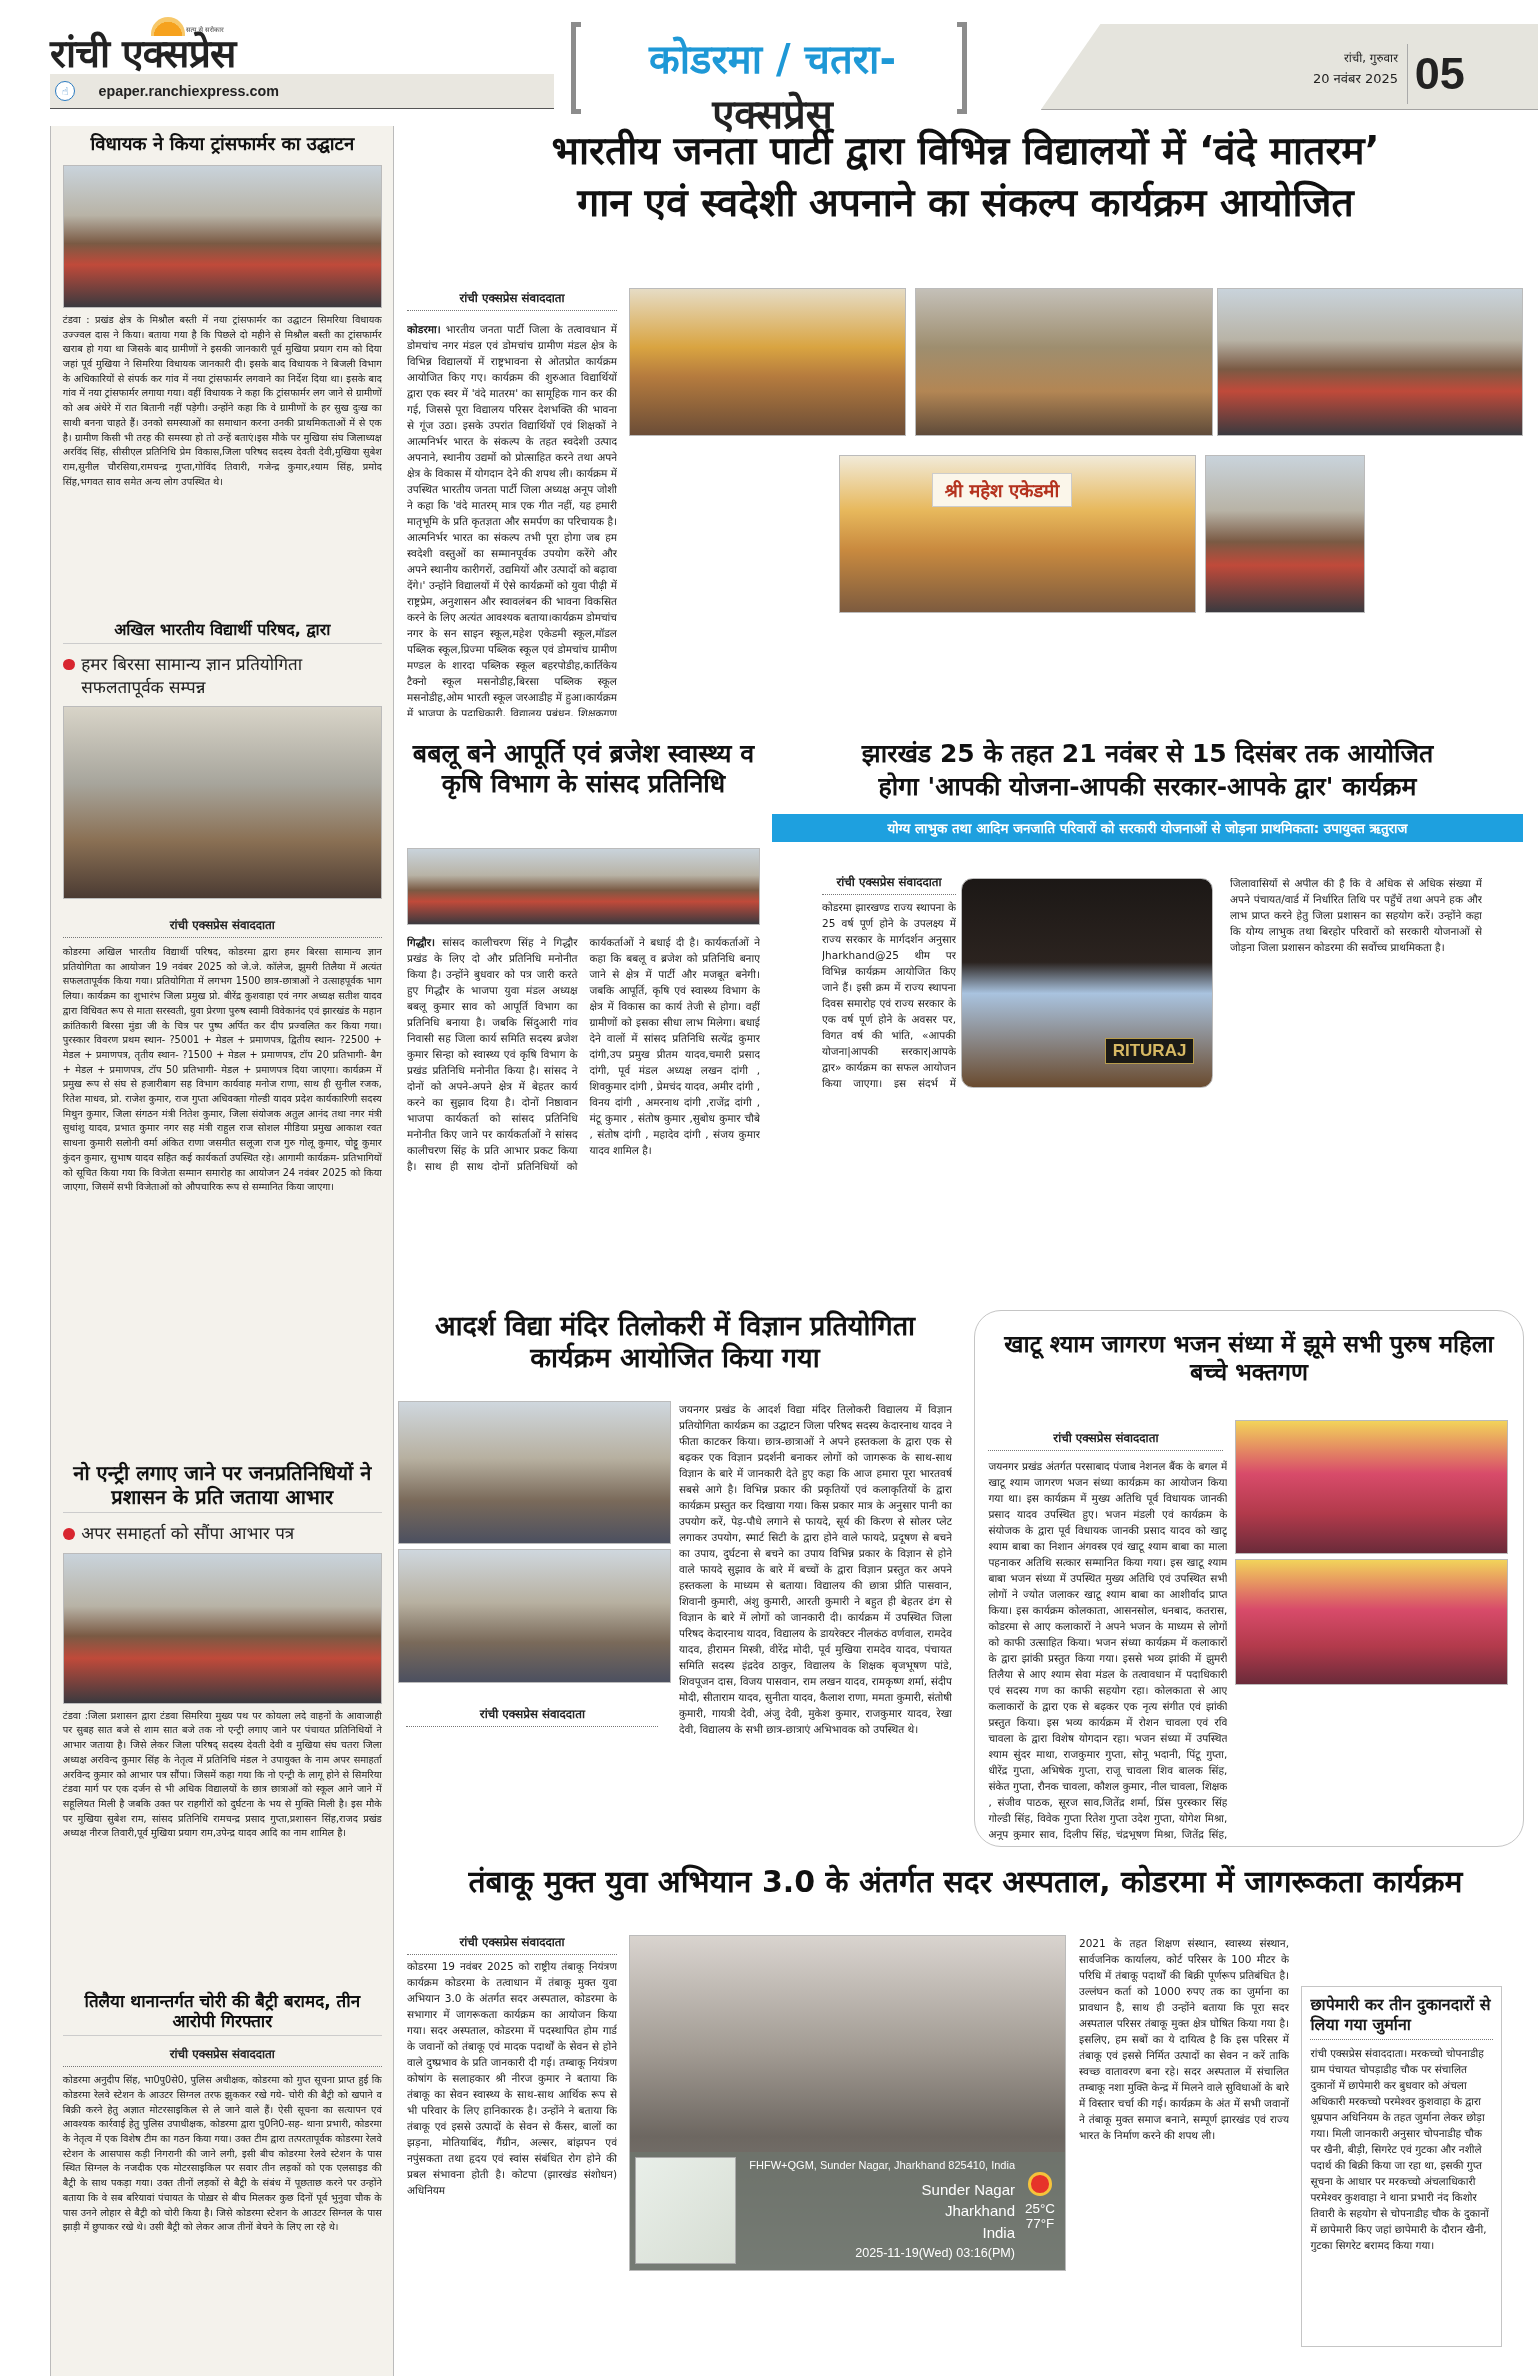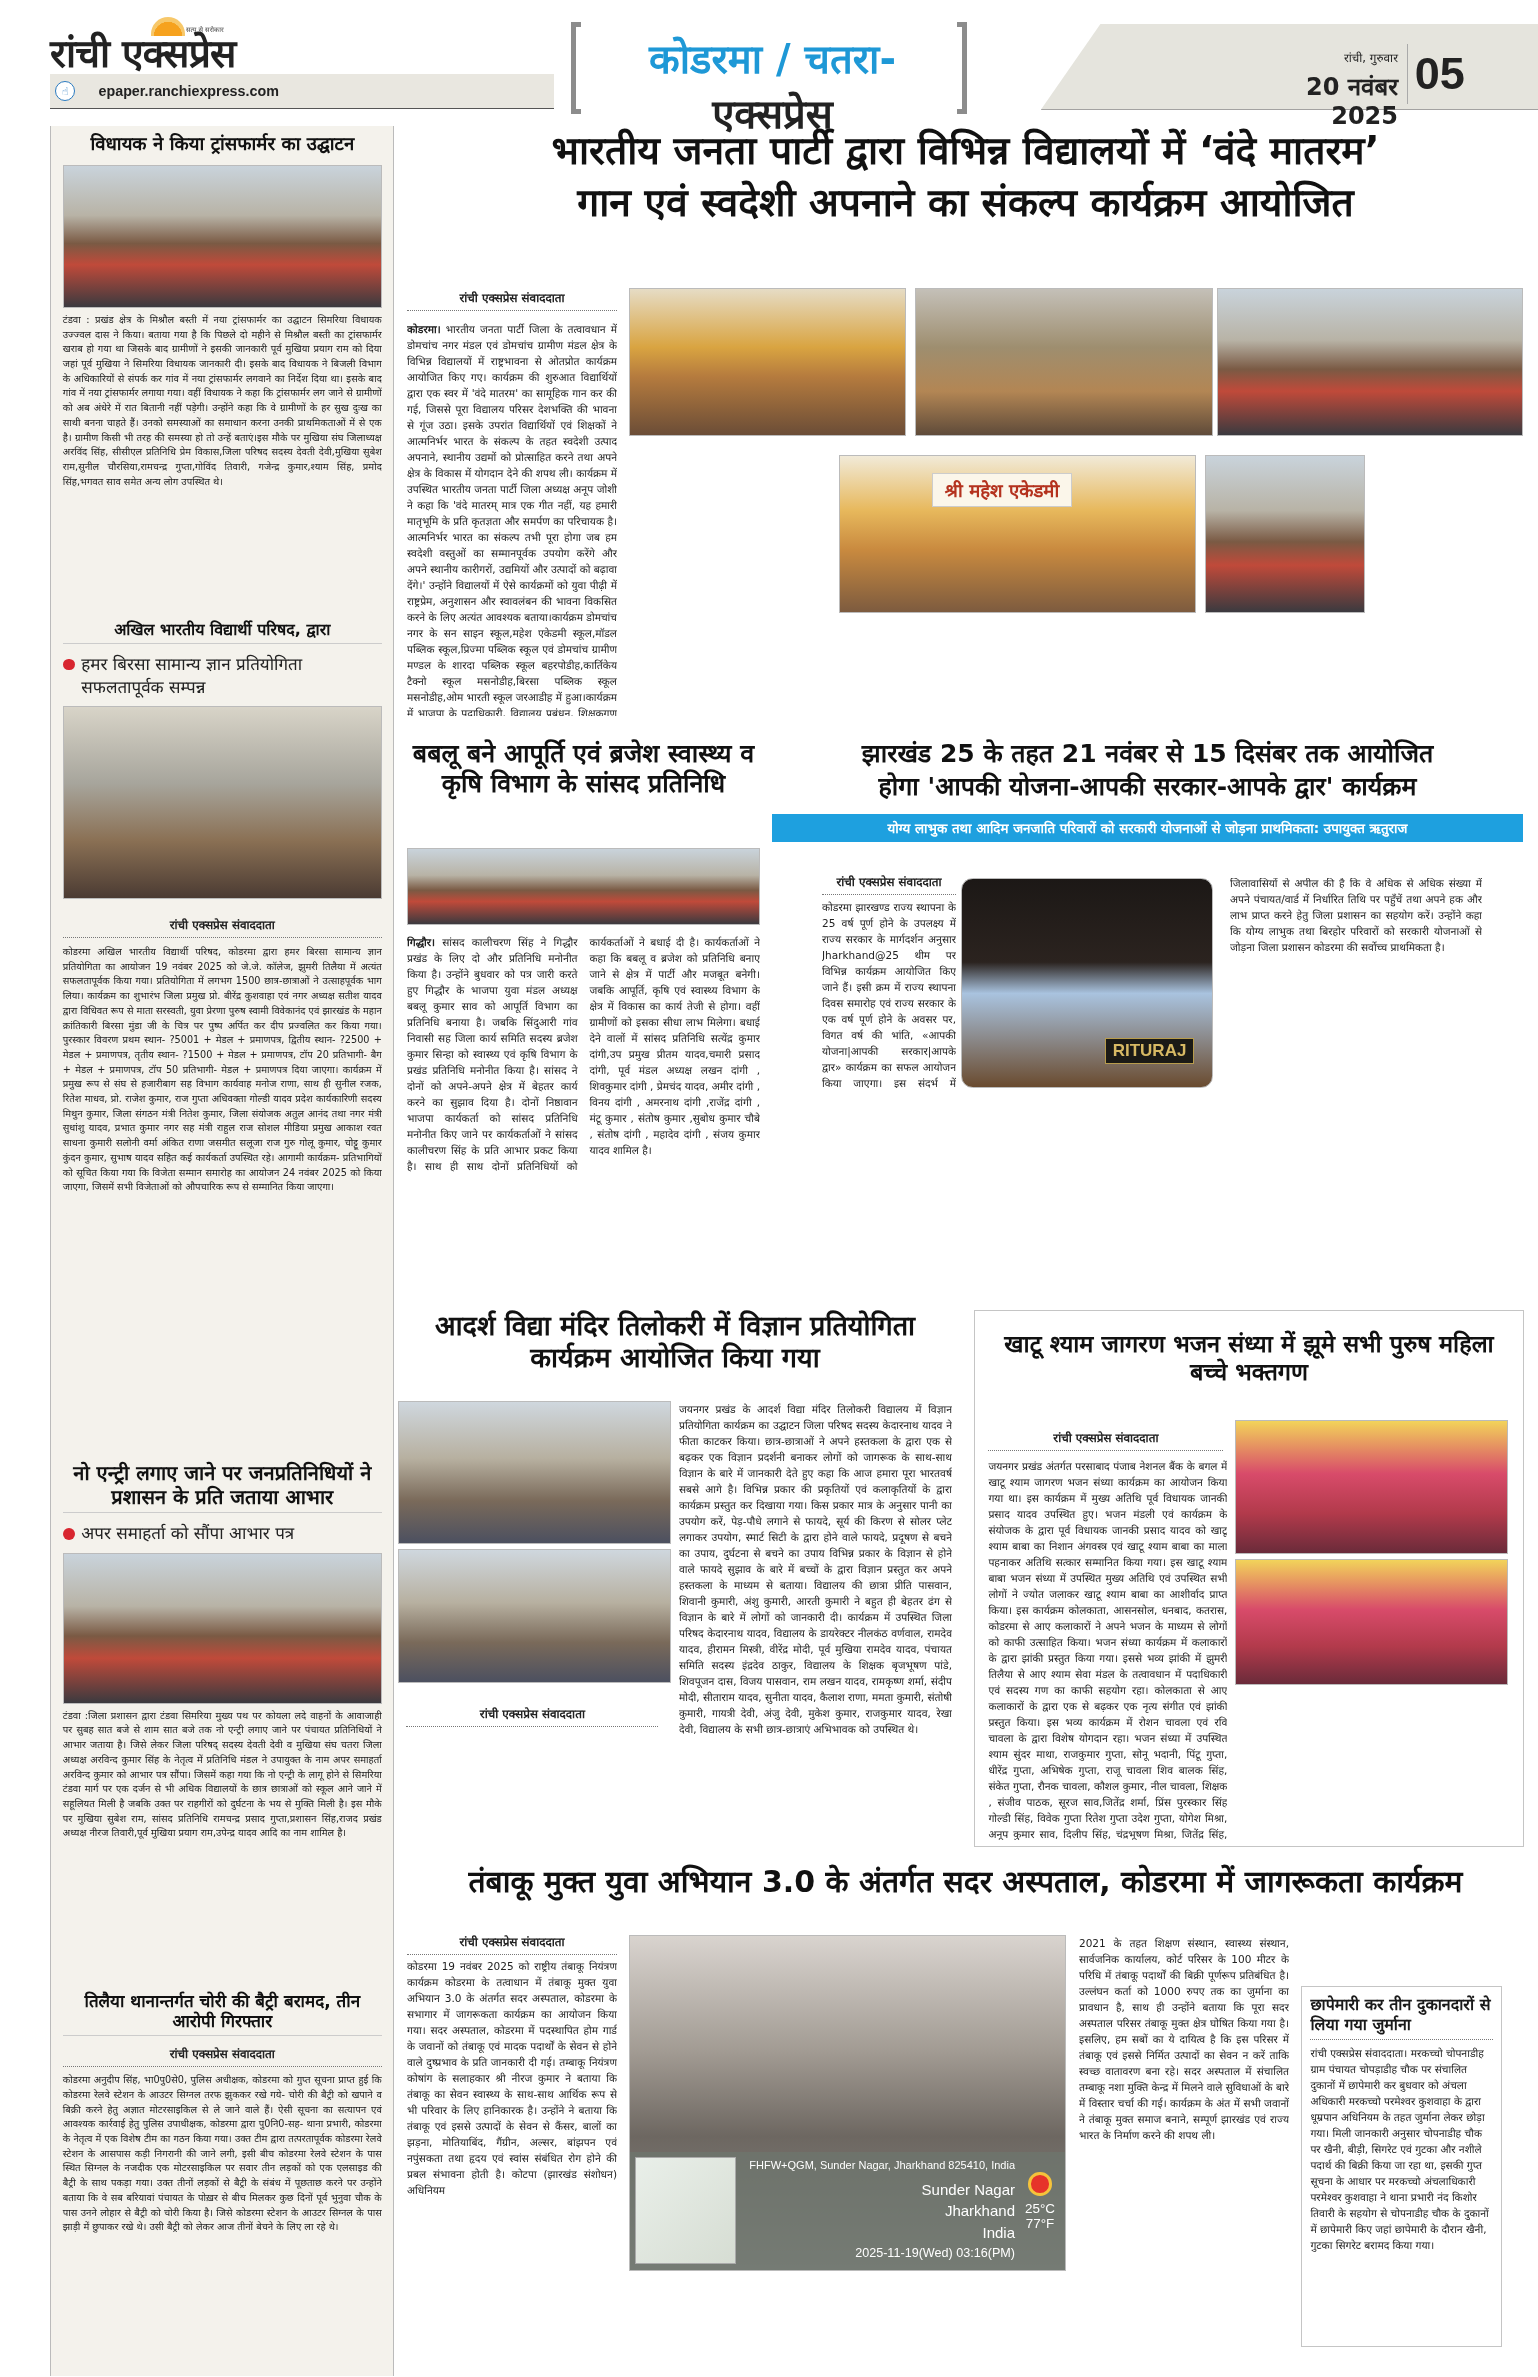--- a/index.html
+++ b/index.html
@@ -15,21 +15,21 @@
   .epaper-icon { width: 20px; height: 20px; margin-left: 5px; border: 1.7px solid #2b7bc0; border-radius: 50%; display: flex; align-items: center; justify-content: center; font-size: 11px; color: #2b7bc0; background: #fff; }
   .epaper-url { margin-left: 23.5px; font-family: "Liberation Sans", sans-serif; font-weight: bold; font-size: 14.3px; color: #222; }
   .section-bracket-l, .section-bracket-r { position: absolute; top: 22px; width: 10px; height: 92px; border: 5px solid #8c8c8c; }
   .section-bracket-l { left: 571px; border-right: none; }
   .section-bracket-r { left: 957px; border-left: none; }
   .section-title { position: absolute; left: 588px; top: 30px; width: 369px; text-align: center; font-family: "DejaVu Sans", sans-serif; font-weight: bold; font-size: 40px; }
   .section-title .blue { color: #1e98d6; }
   .section-title .dark { color: #222; }
   .date-panel { position: absolute; left: 1041px; top: 23.5px; width: 498px; height: 86px; background: #e5e4dd; clip-path: polygon(12% 0, 100% 0, 100% 100%, 0 100%); border-bottom: 1.7px solid #555; }
   .date-city { position: absolute; left: 1276px; top: 49px; font-size: 11.8px; color: #222; text-align: right; width: 122px; }
-  .date-full { position: absolute; left: 1242px; top: 69px; font-size: 24px; font-weight: bold; color: #222; width: 156px; text-align: right; }
+  .date-full { position: absolute; left: 1242px; top: 69px; font-size: 13px; font-weight: normal; color: #222; width: 156px; text-align: right; }
   .page-no { position: absolute; left: 1407px; top: 44px; font-family: "Liberation Sans", sans-serif; font-weight: bold; font-size: 45px; color: #222; border-left: 0.8px solid #aaa; padding-left: 6.7px; height: 60px; line-height: 60px; }
 
   
   .box { position: absolute; }
   .hl { font-family: "DejaVu Sans", sans-serif; font-weight: bold; color: #111; line-height: 1.2; text-align: center; }
   .body { font-family: "DejaVu Sans", sans-serif; font-size: 10.5px; line-height: 16px; color: #222; text-align: justify; }
   .byline { font-family: "DejaVu Sans", sans-serif; font-weight: bold; font-size: 11.8px; color: #222; text-align: center; border-bottom: 0.8px dotted #777; padding-bottom: 5px; }
   .photo { position: absolute; border: 1.7px solid #bbb; overflow: hidden; }
   .cols2 { column-count: 2; column-gap: 11.8px; }
   .cols3 { column-count: 3; column-gap: 11.8px; }
@@ -165,21 +165,21 @@
 <section class="box" style="left:398px;top:1310px;width:554px;height:537px;">
   <h2 class="hl" style="font-size:27px;">आदर्श विद्या मंदिर तिलोकरी में विज्ञान प्रतियोगिता कार्यक्रम आयोजित किया गया</h2>
   <div class="photo ph-lab" style="left:0;top:91px;width:273px;height:143px;"></div>
   <div class="photo ph-lab" style="left:0;top:239px;width:273px;height:134px;"></div>
   <div class="byline" style="position:absolute;left:8.4px;top:395px;width:252px;">रांची एक्सप्रेस संवाददाता</div>
   <div style="position:absolute;left:281px;top:91px;width:273px;height:437px;overflow:hidden;">
     <p class="body">जयनगर प्रखंड के आदर्श विद्या मंदिर तिलोकरी विद्यालय में विज्ञान प्रतियोगिता कार्यक्रम का उद्घाटन जिला परिषद सदस्य केदारनाथ यादव ने फीता काटकर किया। छात्र-छात्राओं ने अपने हस्तकला के द्वारा एक से बढ़कर एक विज्ञान प्रदर्शनी बनाकर लोगों को जागरूक के साथ-साथ विज्ञान के बारे में जानकारी देते हुए कहा कि आज हमारा पूरा भारतवर्ष सबसे आगे है। विभिन्न प्रकार की प्रकृतियों एवं कलाकृतियों के द्वारा कार्यक्रम प्रस्तुत कर दिखाया गया। किस प्रकार मात्र के अनुसार पानी का उपयोग करें, पेड़-पौधे लगाने से फायदे, सूर्य की किरण से सोलर प्लेट लगाकर उपयोग, स्मार्ट सिटी के द्वारा होने वाले फायदे, प्रदूषण से बचने का उपाय, दुर्घटना से बचने का उपाय विभिन्न प्रकार के विज्ञान से होने वाले फायदे सुझाव के बारे में बच्चों के द्वारा विज्ञान प्रस्तुत कर अपने हस्तकला के माध्यम से बताया। विद्यालय की छात्रा प्रीति पासवान, शिवानी कुमारी, अंशु कुमारी, आरती कुमारी ने बहुत ही बेहतर ढंग से विज्ञान के बारे में लोगों को जानकारी दी। कार्यक्रम में उपस्थित जिला परिषद केदारनाथ यादव, विद्यालय के डायरेक्टर नीलकंठ वर्णवाल, रामदेव यादव, हीरामन मिस्त्री, वीरेंद्र मोदी, पूर्व मुखिया रामदेव यादव, पंचायत समिति सदस्य इंद्रदेव ठाकुर, विद्यालय के शिक्षक बृजभूषण पांडे, शिवपूजन दास, विजय पासवान, राम लखन यादव, रामकृष्ण शर्मा, संदीप मोदी, सीताराम यादव, सुनीता यादव, कैलाश राणा, ममता कुमारी, संतोषी कुमारी, गायत्री देवी, अंजु देवी, मुकेश कुमार, राजकुमार यादव, रेखा देवी, विद्यालय के सभी छात्र-छात्राएं अभिभावक को उपस्थित थे।</p>
   </div>
 </section>
 
-<section class="box boxed" style="left:974px;top:1310px;width:550px;height:537px;padding:0 13.4px;">
+<section class="box boxed" style="left:974px;top:1310px;width:550px;height:537px;padding:0 13.4px;border-radius:27px;">
   <h2 class="hl" style="font-size:23.5px;margin-top:18.5px;">खाटू श्याम जागरण भजन संध्या में झूमे सभी पुरुष महिला बच्चे भक्तगण</h2>
   <div class="byline" style="position:absolute;left:13.4px;top:118px;width:235px;">रांची एक्सप्रेस संवाददाता</div>
   <div class="photo ph-bhajan" style="left:260px;top:109px;width:273px;height:134px;"></div>
   <div class="photo ph-bhajan" style="left:260px;top:248px;width:273px;height:126px;"></div>
   <div style="position:absolute;left:13.4px;top:147px;width:239px;height:382px;overflow:hidden;">
     <p class="body">जयनगर प्रखंड अंतर्गत परसाबाद पंजाब नेशनल बैंक के बगल में खाटू श्याम जागरण भजन संध्या कार्यक्रम का आयोजन किया गया था। इस कार्यक्रम में मुख्य अतिथि पूर्व विधायक जानकी प्रसाद यादव उपस्थित हुए। भजन मंडली एवं कार्यक्रम के संयोजक के द्वारा पूर्व विधायक जानकी प्रसाद यादव को खाटू श्याम बाबा का निशान अंगवस्त्र एवं खाटू श्याम बाबा का माला पहनाकर अतिथि सत्कार सम्मानित किया गया। इस खाटू श्याम बाबा भजन संध्या में उपस्थित मुख्य अतिथि एवं उपस्थित सभी लोगों ने ज्योत जलाकर खाटू श्याम बाबा का आशीर्वाद प्राप्त किया। इस कार्यक्रम कोलकाता, आसनसोल, धनबाद, कतरास, कोडरमा से आए कलाकारों ने अपने भजन के माध्यम से लोगों को काफी उत्साहित किया। भजन संध्या कार्यक्रम में कलाकारों के द्वारा झांकी प्रस्तुत किया गया। इससे भव्य झांकी में झुमरी तिलैया से आए श्याम सेवा मंडल के तत्वावधान में पदाधिकारी एवं सदस्य गण का काफी सहयोग रहा। कोलकाता से आए कलाकारों के द्वारा एक से बढ़कर एक नृत्य संगीत एवं झांकी प्रस्तुत किया। इस भव्य कार्यक्रम में रोशन चावला एवं रवि चावला के द्वारा विशेष योगदान रहा। भजन संध्या में उपस्थित श्याम सुंदर माथा, राजकुमार गुप्ता, सोनू भदानी, पिंटू गुप्ता, धीरेंद्र गुप्ता, अभिषेक गुप्ता, राजू चावला शिव बालक सिंह, संकेत गुप्ता, रौनक चावला, कौशल कुमार, नील चावला, शिक्षक , संजीव पाठक, सूरज साव,जितेंद्र शर्मा, प्रिंस पुरस्कार सिंह गोल्डी सिंह, विवेक गुप्ता रितेश गुप्ता उदेश गुप्ता, योगेश मिश्रा, अनूप कुमार साव, दिलीप सिंह, चंद्रभूषण मिश्रा, जितेंद्र सिंह, करण सिंह, प्रभु गुप्ता, दिलीप यादव, संजय गुप्ता, मुरली मोदी, ज्योतिष मोदी, रवि भदानी, शंकर बिहारी, सूरज सोनी, कुंदन मोदी, काफी संख्या में महिला पुरुष बच्चे ग्रामीण उपस्थित थे।</p>
   </div>
 </section>
 
 <section class="box" style="left:407px;top:1864px;width:1117px;height:512px;">

